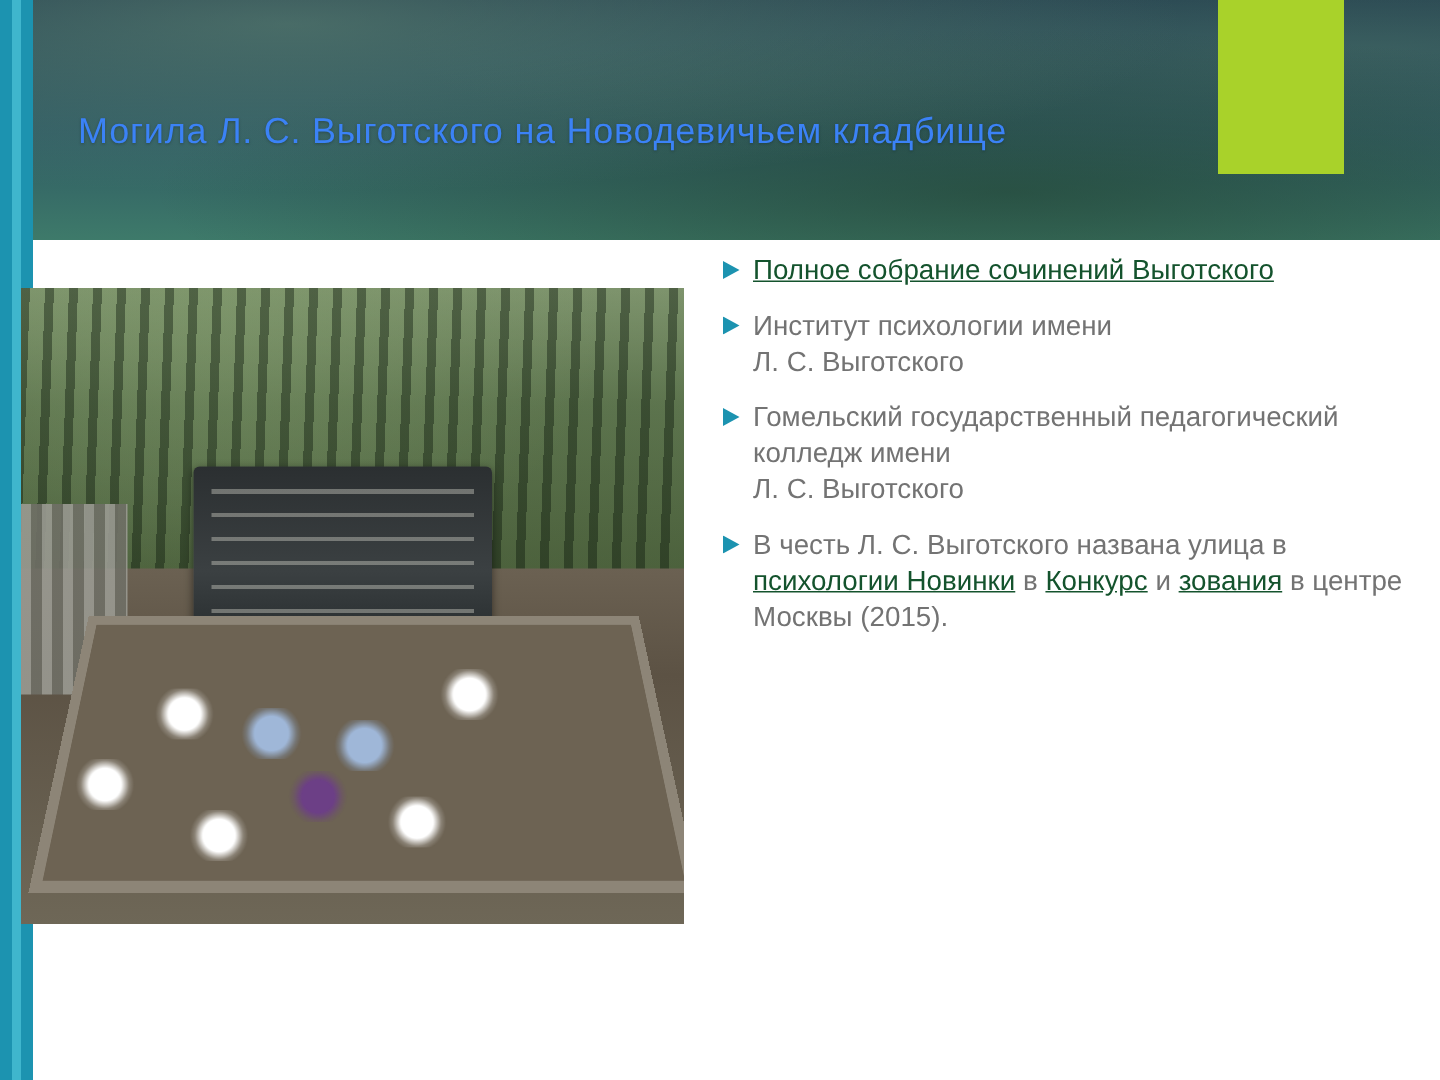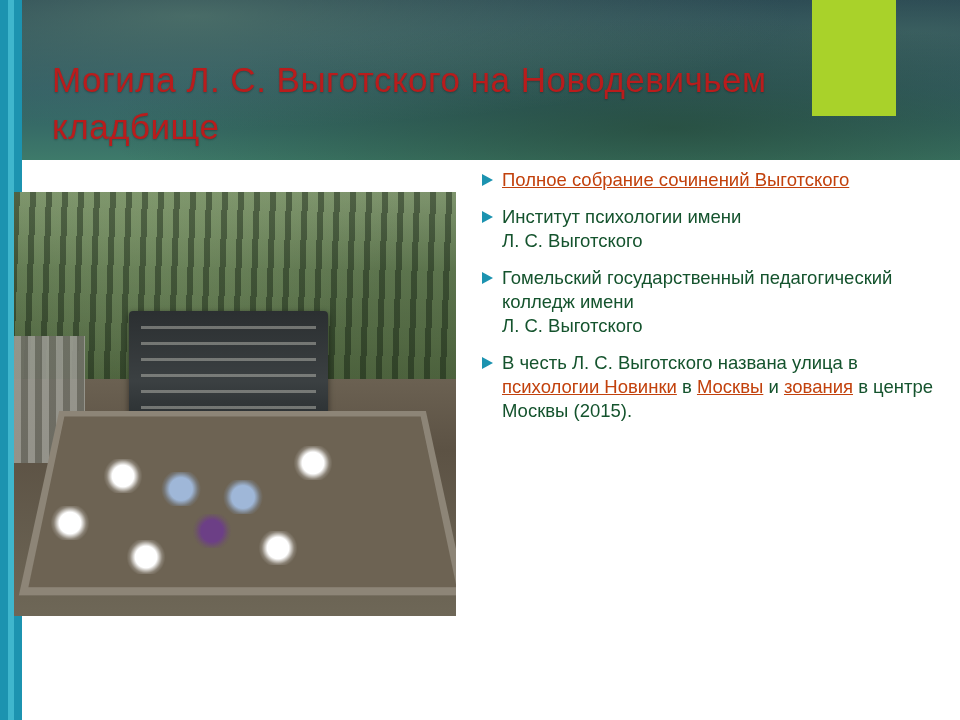--- a/index.html
+++ b/index.html
@@ -42,25 +42,25 @@
     left: 812px;
     top: 0;
     width: 84px;
     height: 116px;
     background: #a9d22a;
   }
   
   .title {
     position: absolute;
     left: 52px;
-    top: 34px;
+    top: 56px;
     width: 740px;
-    font-size: 35px;
+    font-size: 24px;
     line-height: 1.32;
-    color: #b91c1c;
+    color: #3b82f6;
     letter-spacing: 0.5px;
     font-weight: normal;
     text-shadow: 0 1px 2px rgba(0,0,0,0.25);
   }
   
   .header-bg {
     position: absolute;
     left: 0;
     top: 0;
     width: 960px;
@@ -178,25 +178,25 @@
   }
   .bullet-mark svg { display: block; }
   .bullet-text {
     flex: 1 1 auto;
     font-size: 18.5px;
     line-height: 1.30;
     color: #1a1a1a;
     white-space: pre-line;
   }
   .bullet-text .lnk {
-    color: #c2410c;
+    color: #14532d;
     text-decoration: underline;
   }
   .bullet-text .plain {
-    color: #14532d;
+    color: #737373;
     text-decoration: none;
   }
 </style>
 </head>
 <body>
 
 <div class="slide">
 
   <div class="header-bg"></div>
 
@@ -253,17 +253,17 @@
         </span>
         <div class="bullet-text"><span class="plain">Гомельский государственный педагогический колледж имени
 Л. С. Выготского</span></div>
       </div>
       <div class="bullet-row">
         <span class="bullet-mark">
           <svg width="13" height="12" viewBox="0 0 13 12">
             <polygon points="0,0 11,6 0,12" fill="#1c93b0"></polygon>
           </svg>
         </span>
-        <div class="bullet-text"><span class="plain">В честь Л. С. Выготского названа улица в </span><span class="lnk">психологии Новинки</span><span class="plain"> в </span><span class="lnk">Москвы</span><span class="plain"> и </span><span class="lnk">зования</span><span class="plain"> в центре Москвы (2015).</span></div>
+        <div class="bullet-text"><span class="plain">В честь Л. С. Выготского названа улица в </span><span class="lnk">психологии Новинки</span><span class="plain"> в </span><span class="lnk">Конкурс</span><span class="plain"> и </span><span class="lnk">зования</span><span class="plain"> в центре Москвы (2015).</span></div>
       </div>
     </div>
 
 </div>
 
 </body></html>

